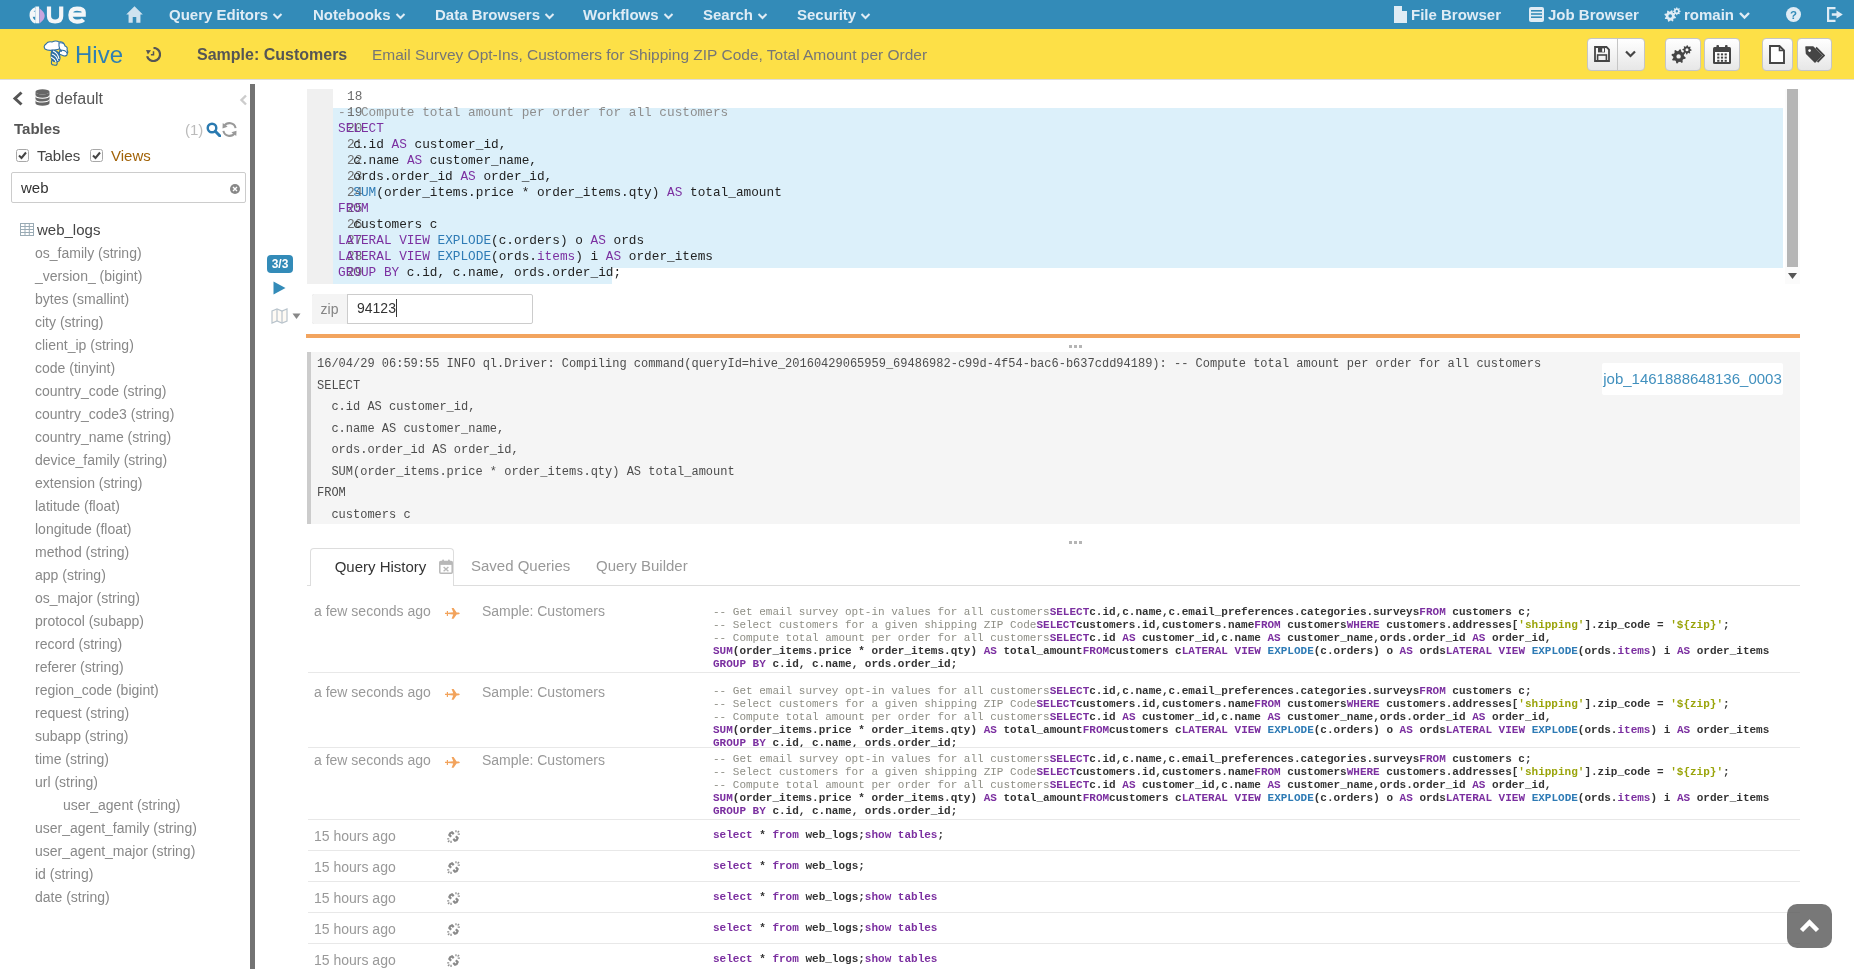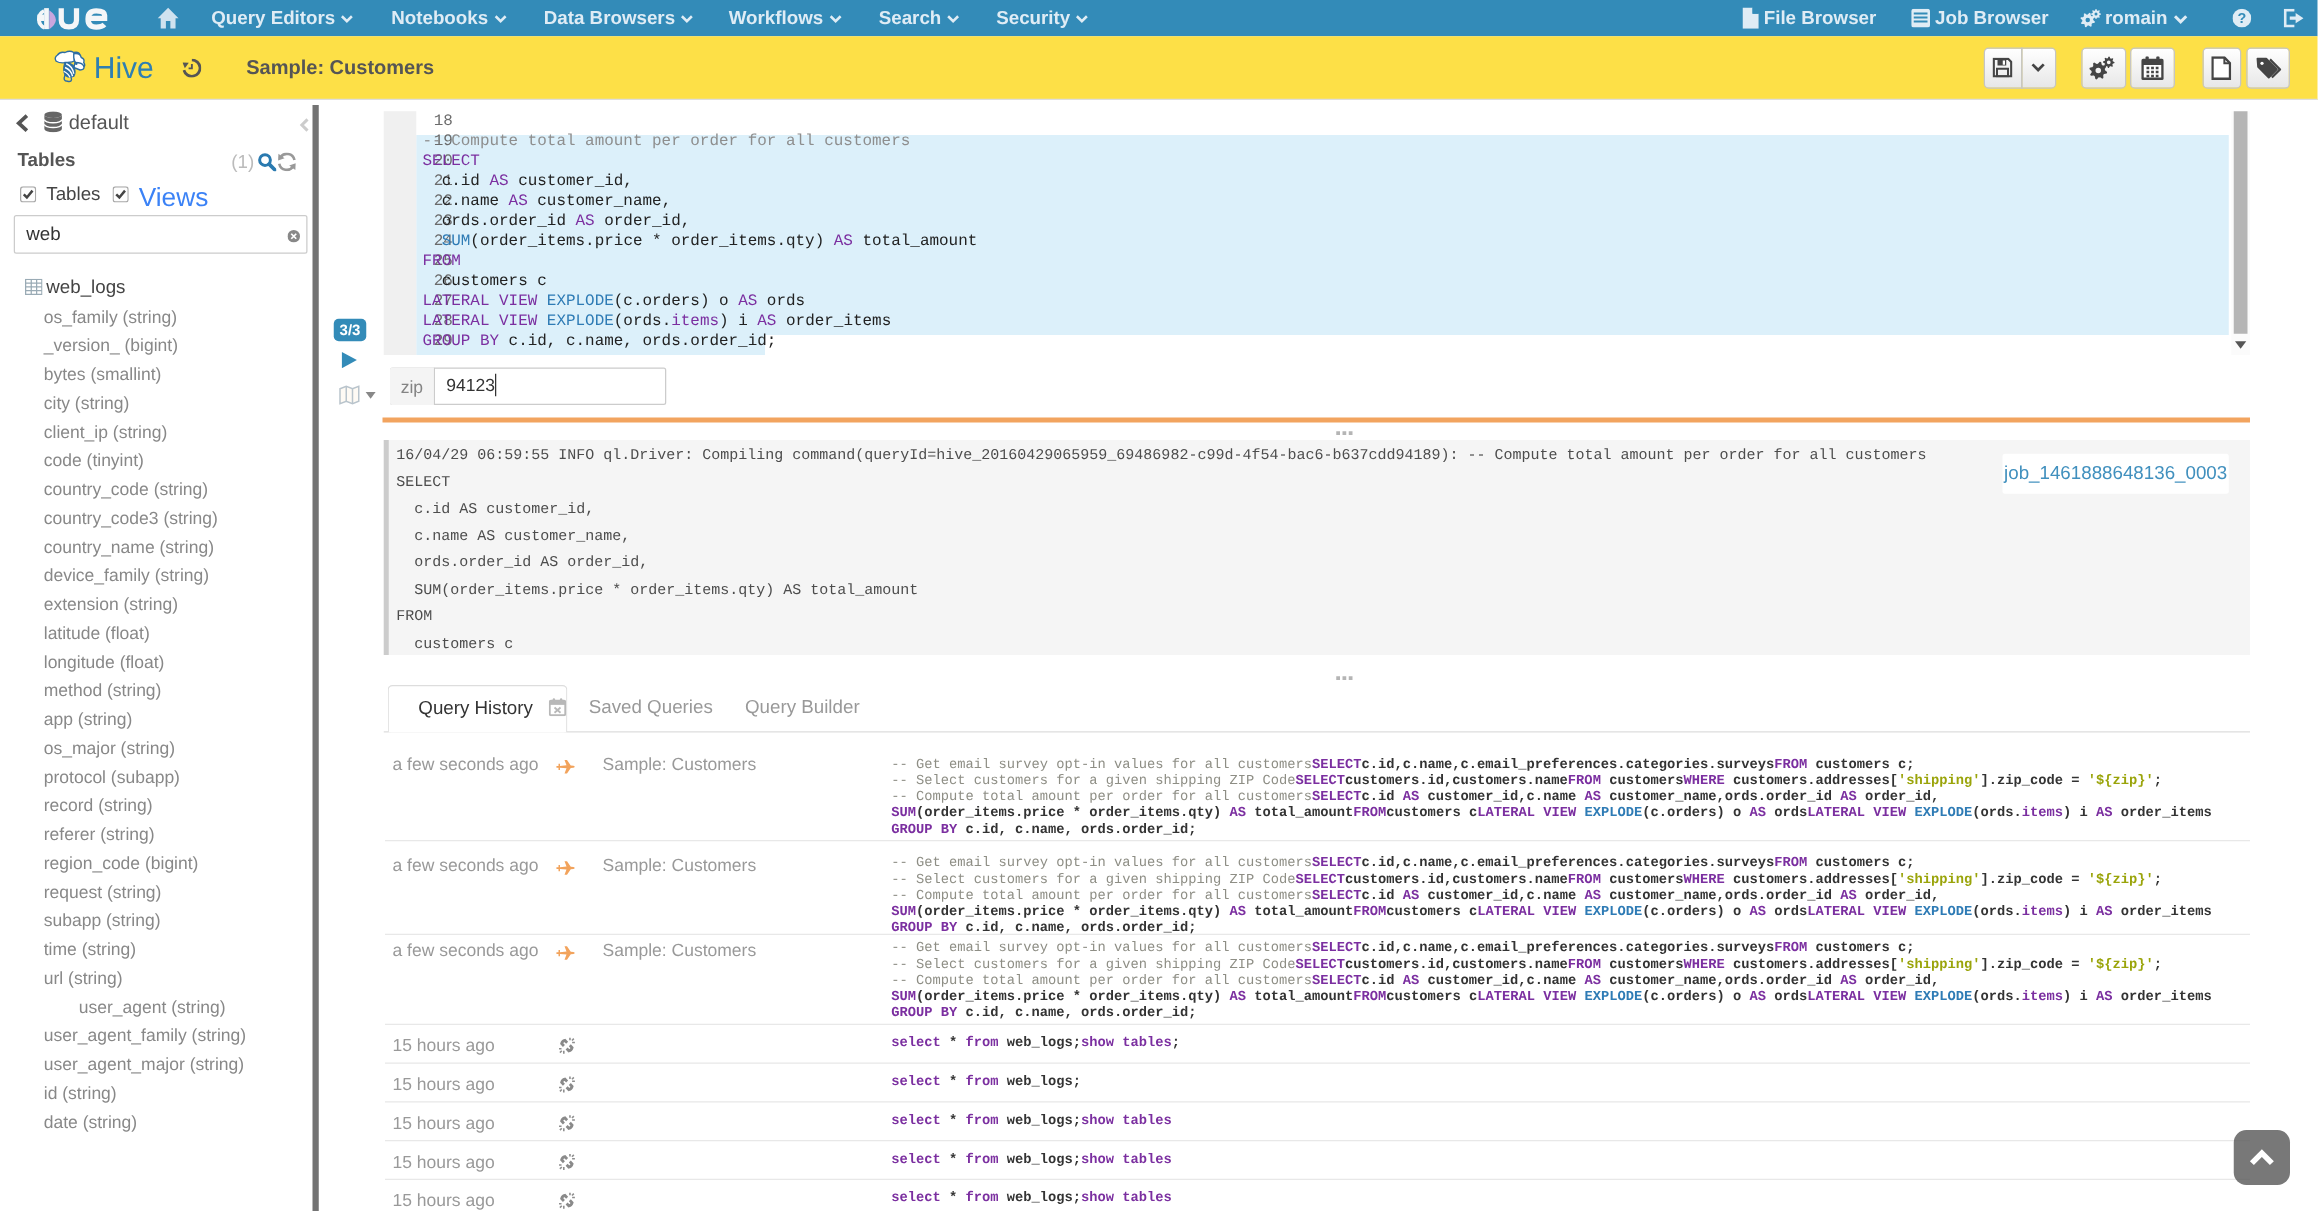--- a/index.html
+++ b/index.html
@@ -123,20 +123,21 @@
       <circle cx="19" cy="11" r="1" fill="#2d6da3" stroke="none"></circle>
     </g>
   </svg>
   <div class="abs" style="left:75px;top:20.5px;height:10px;color:#2f7fb2;font-size:24px;line-height:10px;">Hive</div>
   <svg class="abs" style="left:146px;top:18px;" width="15" height="15" viewBox="0 0 16 16">
       <path d="M8 1 A 7 7 0 1 1 1.2 9.8" fill="none" stroke="#555" stroke-width="2.4"></path>
       <path d="M0 3.2 L5.4 3.4 L2 8 Z" fill="#555"></path>
       <path d="M8 4.5 L8 8.2 L5.2 8.2" fill="none" stroke="#555" stroke-width="1.6"></path>
     </svg>
   <div class="abs" style="left:197px;top:17px;color:#555;font-size:16px;font-weight:bold;">Sample: Customers</div>
+  <div class="abs" style="left:372px;top:17px;color:#767676;font-size:15.5px;">Email Survey Opt-Ins, Customers for Shipping ZIP Code, Total Amount per Order</div>
   <div class="btn" style="left:1587px;width:31px;border-radius:4px 0 0 4px;"></div>
   <div class="btn" style="left:1617px;width:28px;border-radius:0 4px 4px 0;"></div>
   <div class="btn" style="left:1665px;width:36px;"></div>
   <div class="btn" style="left:1704px;width:36px;"></div>
   <div class="btn" style="left:1762px;width:31px;"></div>
   <div class="btn" style="left:1797px;width:35px;"></div>
   <svg class="abs" style="left:1594px;top:17px;" width="16" height="16" viewBox="0 0 16 16">
       <path d="M1 1 L12.5 1 L15 3.5 L15 15 L1 15 Z" fill="none" stroke="#454545" stroke-width="1.8"></path>
       <rect x="4" y="1.8" width="7" height="4.6" fill="#454545"></rect>
       <rect x="8.2" y="2.4" width="1.8" height="3.4" fill="#fff"></rect>
@@ -210,21 +211,21 @@
     </svg>
   <svg class="abs" style="left:16px;top:65px;" width="13" height="13" viewBox="0 0 13 13">
       <rect x="0.5" y="0.5" width="12" height="12" rx="2" fill="#fdfdfd" stroke="#a8a8a8"></rect>
       <path d="M3 6.5 L5.5 9 L10 3.5" fill="none" stroke="#444" stroke-width="2"></path>
     </svg>
   <div class="abs" style="left:37px;top:63px;color:#444;font-size:15px;">Tables</div>
   <svg class="abs" style="left:90px;top:65px;" width="13" height="13" viewBox="0 0 13 13">
       <rect x="0.5" y="0.5" width="12" height="12" rx="2" fill="#fdfdfd" stroke="#a8a8a8"></rect>
       <path d="M3 6.5 L5.5 9 L10 3.5" fill="none" stroke="#444" stroke-width="2"></path>
     </svg>
-  <div class="abs" style="left:111px;top:63px;color:#3b82f6;font-size:21px;">Views</div>
+  <div class="abs" style="left:111px;top:63px;color:#a16207;font-size:15px;">Views</div>
   <div class="abs" style="left:11px;top:88px;width:235px;height:31px;background:#fff;border:1px solid #ccc;border-radius:2px;"></div>
   <div class="abs" style="left:21px;top:95px;color:#333;font-size:15px;">web</div>
   <svg class="abs" style="left:230px;top:100px;" width="10" height="10" viewBox="0 0 10 10">
       <circle cx="5" cy="5" r="5" fill="#888"></circle>
       <path d="M3 3 L7 7 M7 3 L3 7" stroke="#fff" stroke-width="1.4"></path>
     </svg>
   <svg class="abs" style="left:20px;top:139px;" width="14" height="13" viewBox="0 0 14 13">
       <g fill="none" stroke="#9aabb5" stroke-width="1">
         <rect x="0.5" y="0.5" width="13" height="12"></rect>
         <path d="M0.5 3.5 L13.5 3.5 M0.5 6.5 L13.5 6.5 M0.5 9.5 L13.5 9.5 M5 0.5 L5 12.5 M9.3 0.5 L9.3 12.5"></path>

